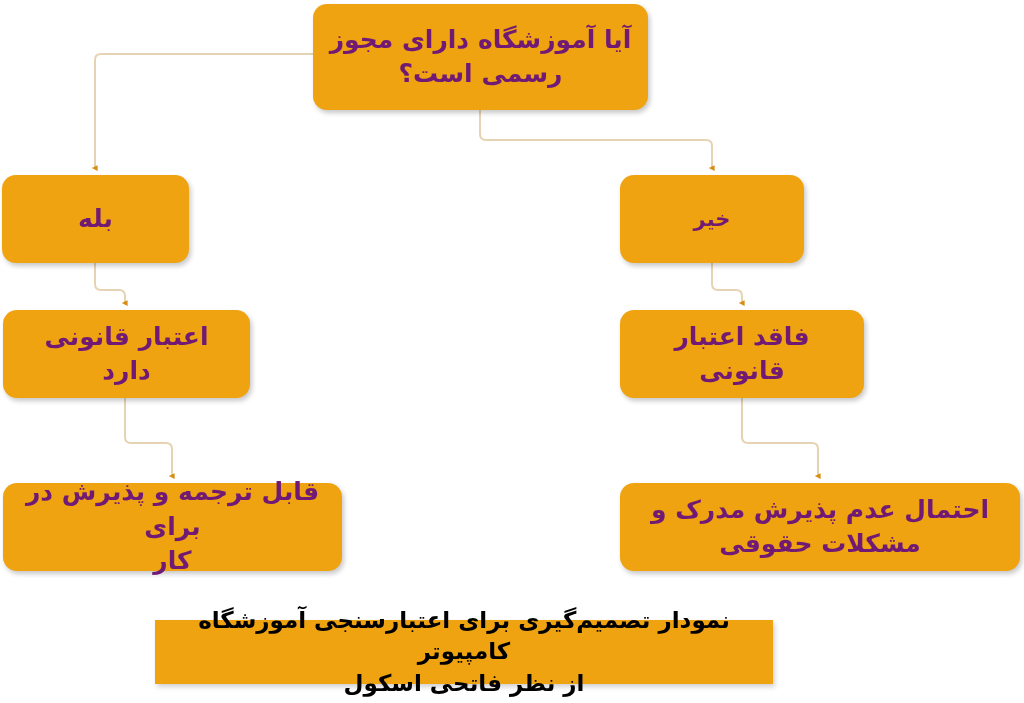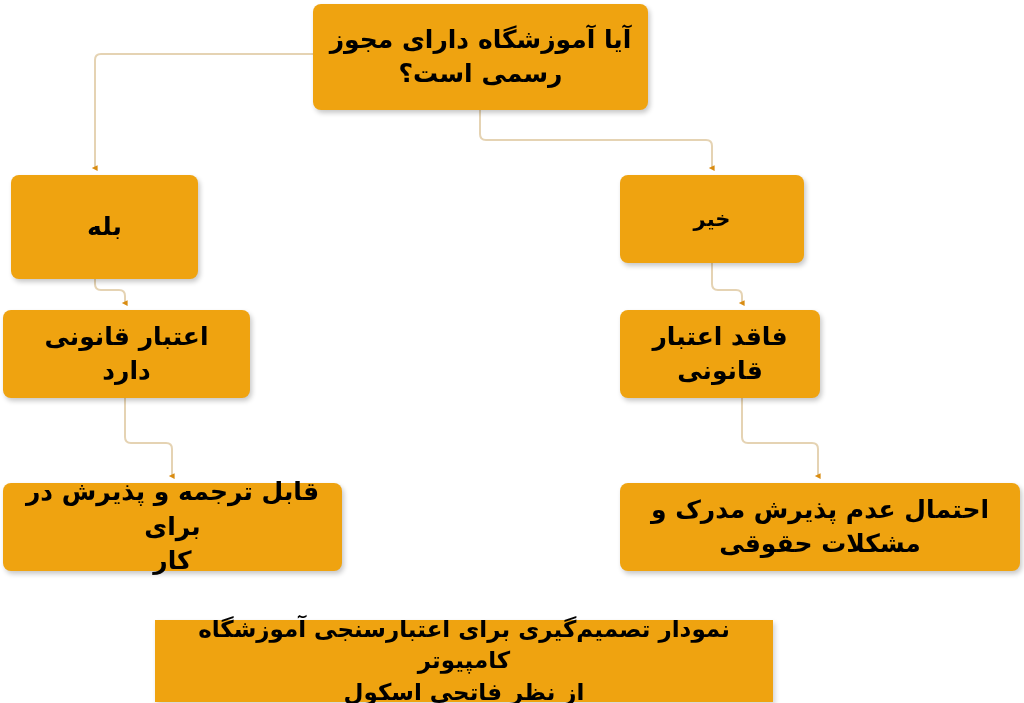--- a/index.html
+++ b/index.html
@@ -23,52 +23,52 @@
     left: 0;
     top: 0;
     width: 1024px;
     height: 703px;
     pointer-events: none;
   }
   .node {
     position: absolute;
     box-sizing: border-box;
     background: #EFA310;
-    border-radius: 8px;
+    border-radius: 14px;
     display: flex;
     align-items: center;
     justify-content: center;
     text-align: center;
-    color: #000000;
+    color: #701a75;
     font-weight: bold;
     direction: rtl;
     padding: 4px 14px;
     line-height: 1.38;
     box-shadow: 2px 3px 5px rgba(0,0,0,0.22);
     letter-spacing: 0px;
   }
   .node .node-text {
     display: block;
     width: 100%;
     white-space: pre-line;
   }
   .node-root      { left: 313px; top: 4px;   width: 335px; height: 106px; font-size: 25px; }
-  .node-yes       { left: 11px;   top: 175px; width: 187px; height: 104px;  font-size: 25px; }
+  .node-yes       { left: 2px;   top: 175px; width: 187px; height: 88px;  font-size: 25px; }
   .node-no        { left: 620px; top: 175px; width: 184px; height: 88px;  font-size: 21px; }
   .node-valid     { left: 3px;   top: 310px; width: 247px; height: 88px;  font-size: 25px; }
-  .node-invalid   { left: 620px; top: 310px; width: 200px; height: 88px;  font-size: 25px; }
+  .node-invalid   { left: 620px; top: 310px; width: 244px; height: 88px;  font-size: 25px; }
   .node-outcome-l { left: 3px;   top: 483px; width: 339px; height: 88px;  font-size: 25px; }
   .node-outcome-r { left: 620px; top: 483px; width: 400px; height: 88px;  font-size: 25px; justify-content: center; }
 
   .caption {
     position: absolute;
     left: 155px;
     top: 620px;
     width: 618px;
-    height: 82px;
+    height: 64px;
     box-sizing: border-box;
     background: #EFA310;
     border-radius: 0;
     display: flex;
     align-items: center;
     justify-content: center;
     text-align: center;
     color: #000000;
     font-weight: bold;
     font-size: 23px;

